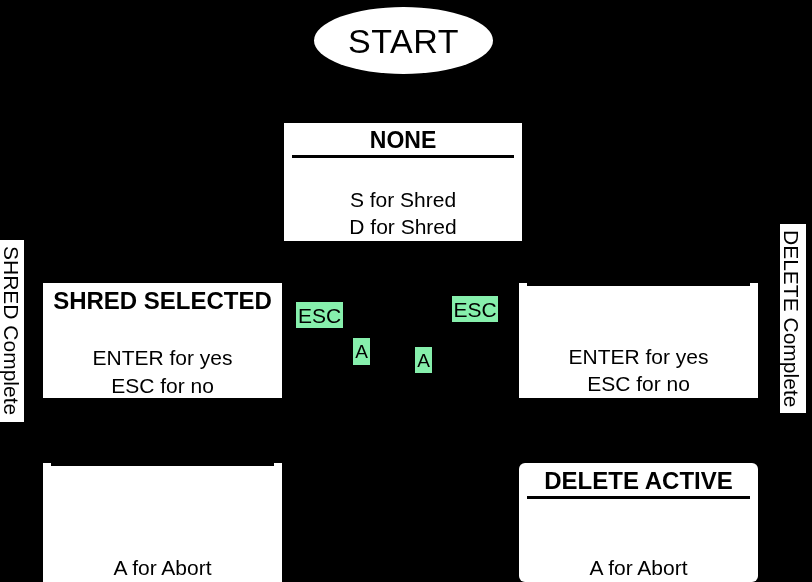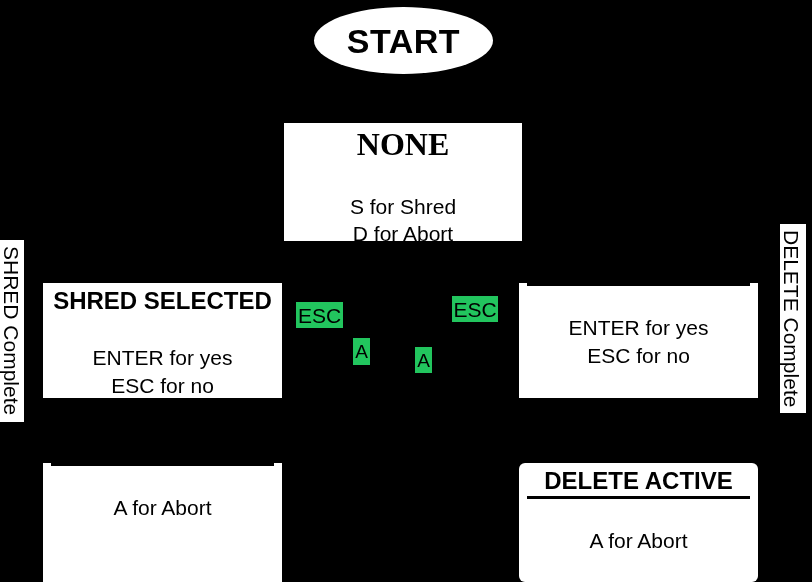--- a/index.html
+++ b/index.html
@@ -25,21 +25,21 @@
     height: 67px;
     background: #ffffff;
     border-radius: 50%;
     display: flex;
     align-items: center;
     justify-content: center;
   }
   .start-ellipse .label {
     color: #000000;
     font-size: 34px;
-    font-weight: 700;
+    font-weight: 400;
     letter-spacing: 0.5px;
     line-height: 1;
   }
 
   
   .state-box {
     position: absolute;
     background: #ffffff;
     box-sizing: border-box;
     display: flex;
@@ -62,34 +62,34 @@
   .state-box .divider {
     height: 3px;
     background: #000000;
     margin: 0 8px;
   }
   .state-box .body {
     flex: 1 1 auto;
     display: flex;
     flex-direction: column;
     align-items: center;
-    justify-content: flex-start;
+    justify-content: flex-end;
     padding-top: 10px;
     margin-top: 18px;
   }
   .state-box .body-line {
     color: #000000;
     font-size: 21px;
     line-height: 1.32;
     white-space: nowrap;
   }
 
   
   #box-none       { left: 284px; top: 123px;  width: 238px; height: 118px; }
-  #box-none .title-text { font-size: 32px; font-family: Liberation Serif, serif; }
+  #box-none .title-text { font-size: 23px; }
 
   #box-shred-selected  { left: 43px;  top: 283px; width: 239px; height: 115px; }
   #box-delete-selected { left: 519px; top: 283px; width: 239px; height: 115px; }
   #box-shred-selected .title-text,
   #box-delete-selected .title-text { font-size: 24px; }
 
   #box-shred-active   { left: 43px;  top: 463px; width: 239px; height: 119px; }
   #box-delete-active  { left: 519px; top: 463px; width: 239px; height: 119px; border-radius: 6px; }
   #box-shred-active .title-text,
   #box-delete-active .title-text { font-size: 24px; }
@@ -110,21 +110,21 @@
     white-space: nowrap;
     writing-mode: vertical-rl;
     transform: translateX(1px);
   }
   #strip-shred-complete  { left: 0px;   top: 240px; width: 24px; height: 182px; }
   #strip-delete-complete { left: 780px; top: 224px; width: 26px; height: 189px; }
 
   
   .edge-label {
     position: absolute;
-    background: #22c55e;
+    background: #86efac;
     color: #000000;
     display: flex;
     align-items: center;
     justify-content: center;
     line-height: 1;
     white-space: nowrap;
   }
   #label-esc-left   { left: 296px; top: 302px; width: 47px; height: 26px; font-size: 21px; }
   #label-esc-right  { left: 452px; top: 296px; width: 46px; height: 26px; font-size: 21px; }
   #label-a-left     { left: 353px; top: 338px; width: 17px; height: 27px; font-size: 19px; }
@@ -139,21 +139,21 @@
     <span class="label">START</span>
   </div>
 
   <div class="state-box" id="box-none">
     <div class="title-bar">
       <span class="title-text">NONE</span>
     </div>
     <div class="divider"></div>
     <div class="body">
       <span class="body-line">S for Shred</span>
-      <span class="body-line">D for Abort</span>
+      <span class="body-line">D for Shred</span>
     </div>
   </div>
 
   <div class="state-box" id="box-shred-selected">
     <div class="title-bar">
       <span class="title-text">SHRED SELECTED</span>
     </div>
     <div class="divider"></div>
     <div class="body">
       <span class="body-line">ENTER for yes</span>

